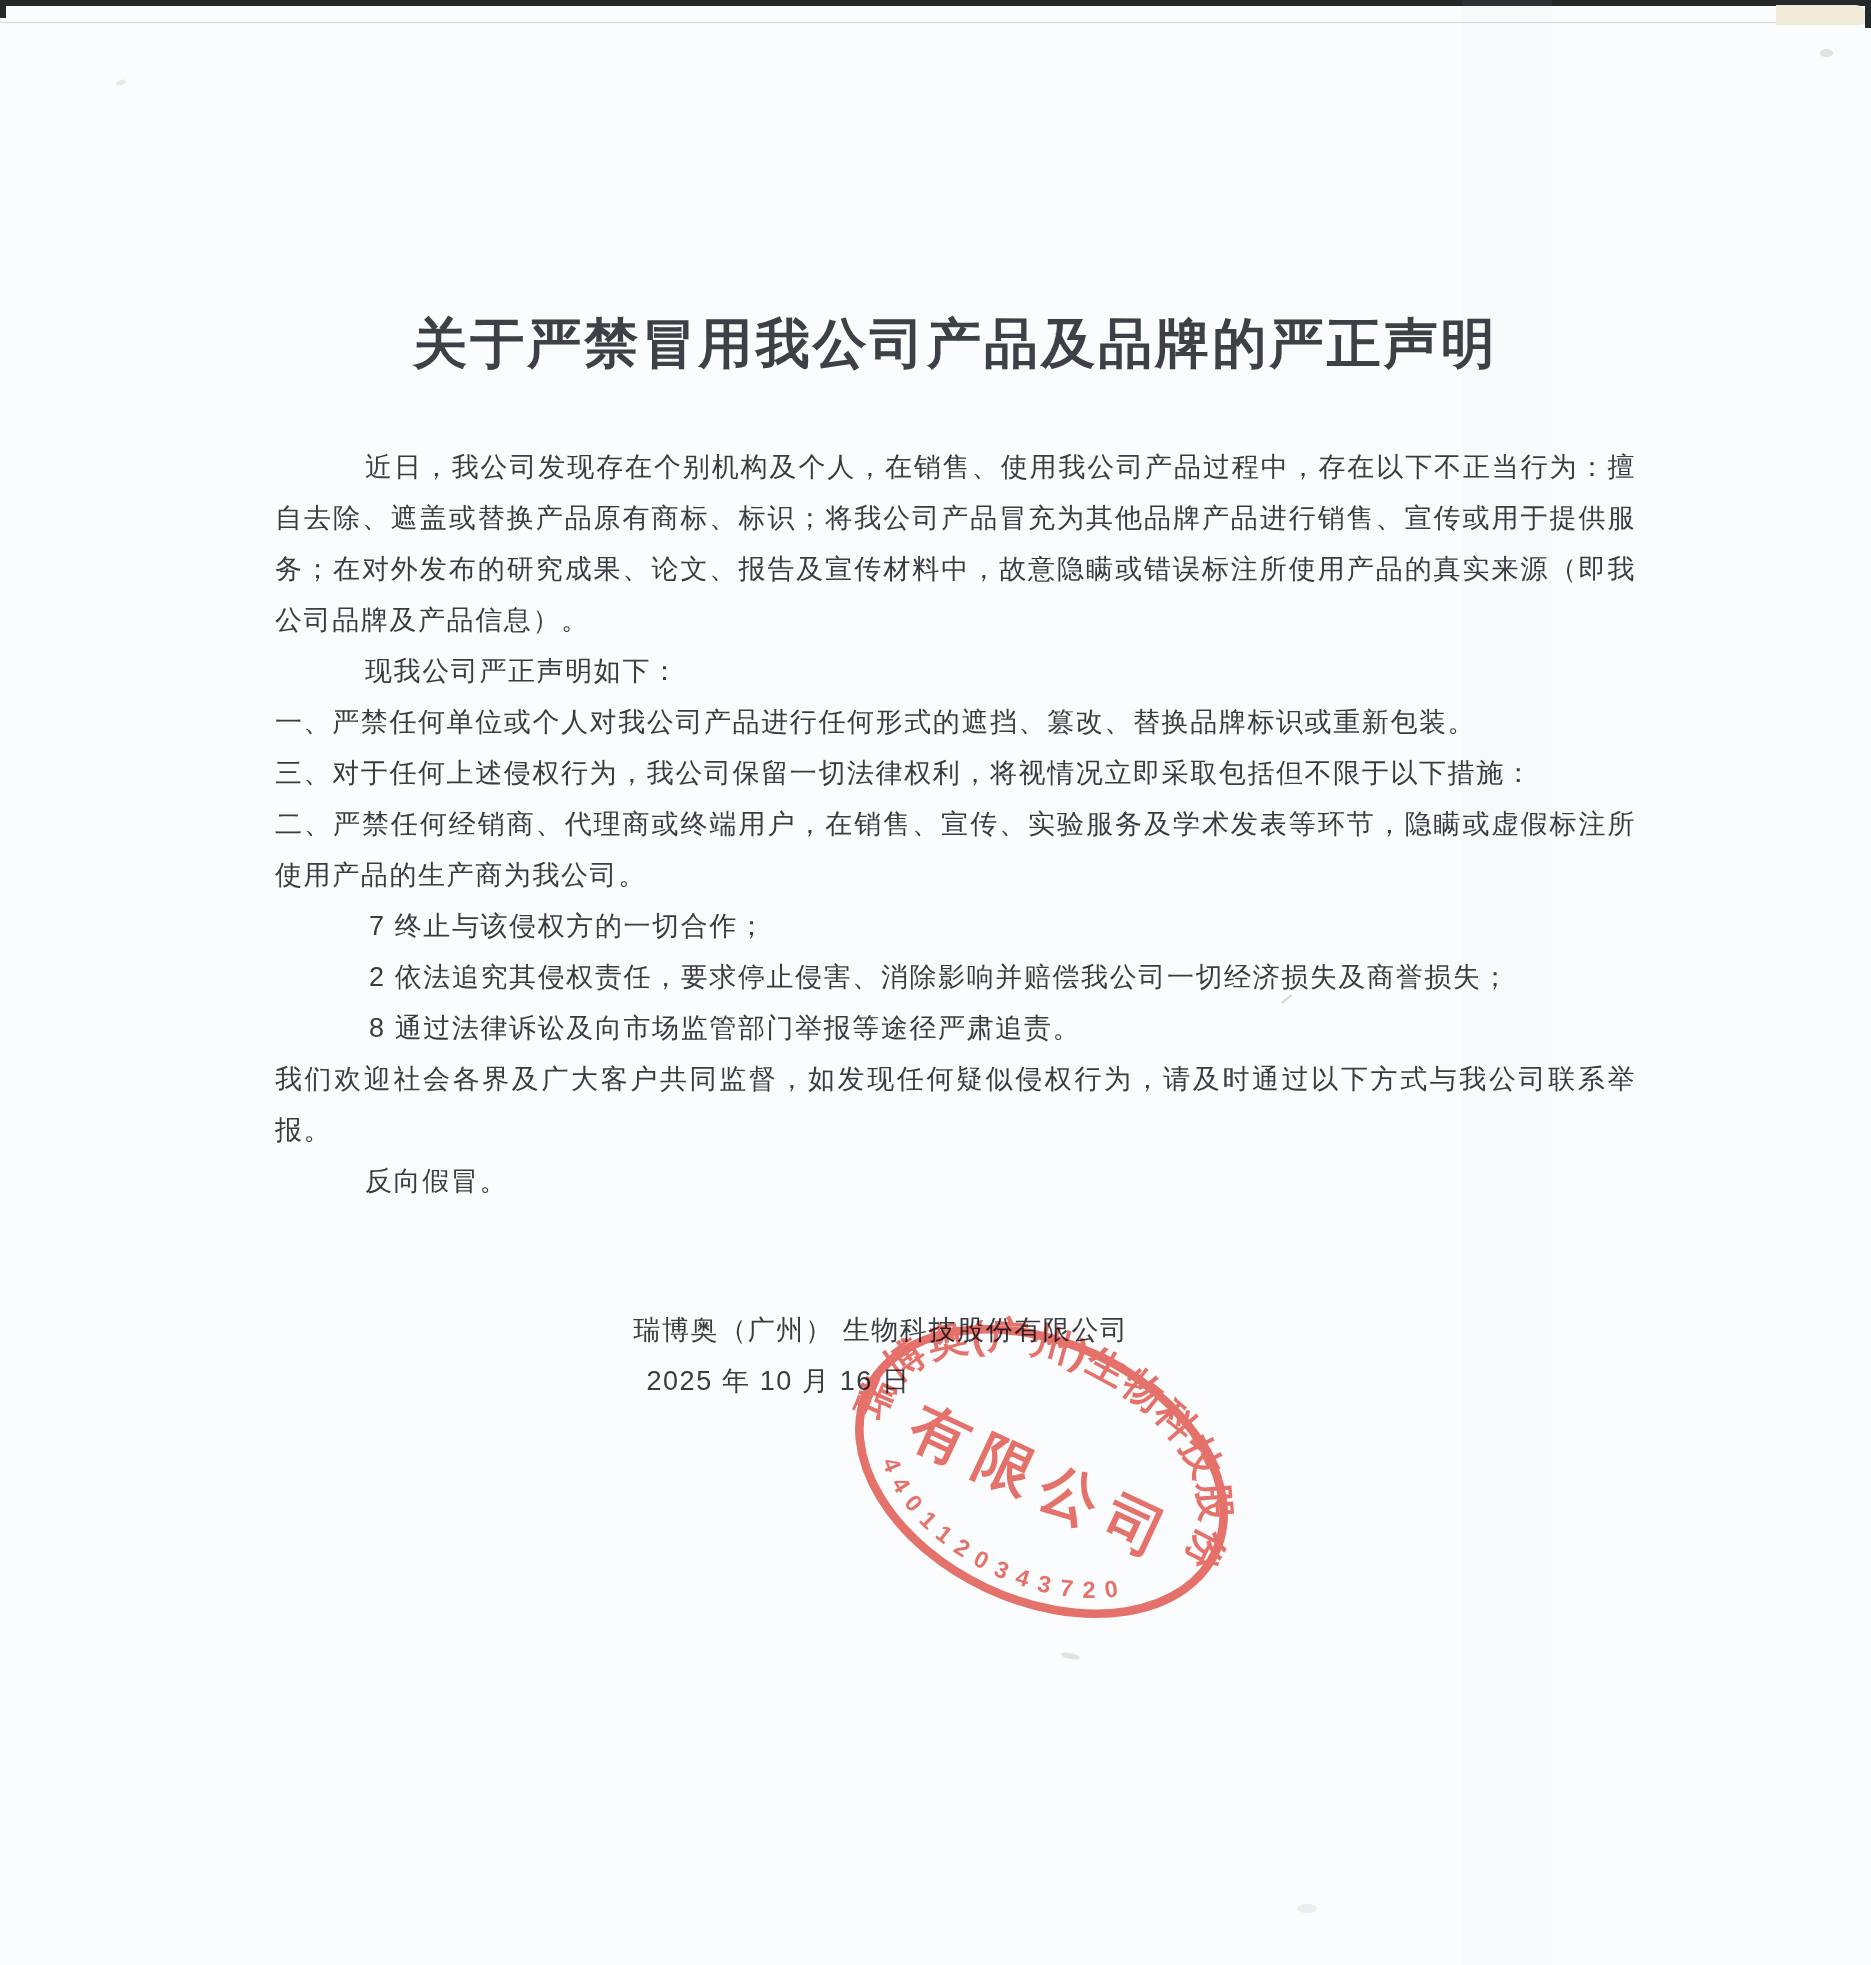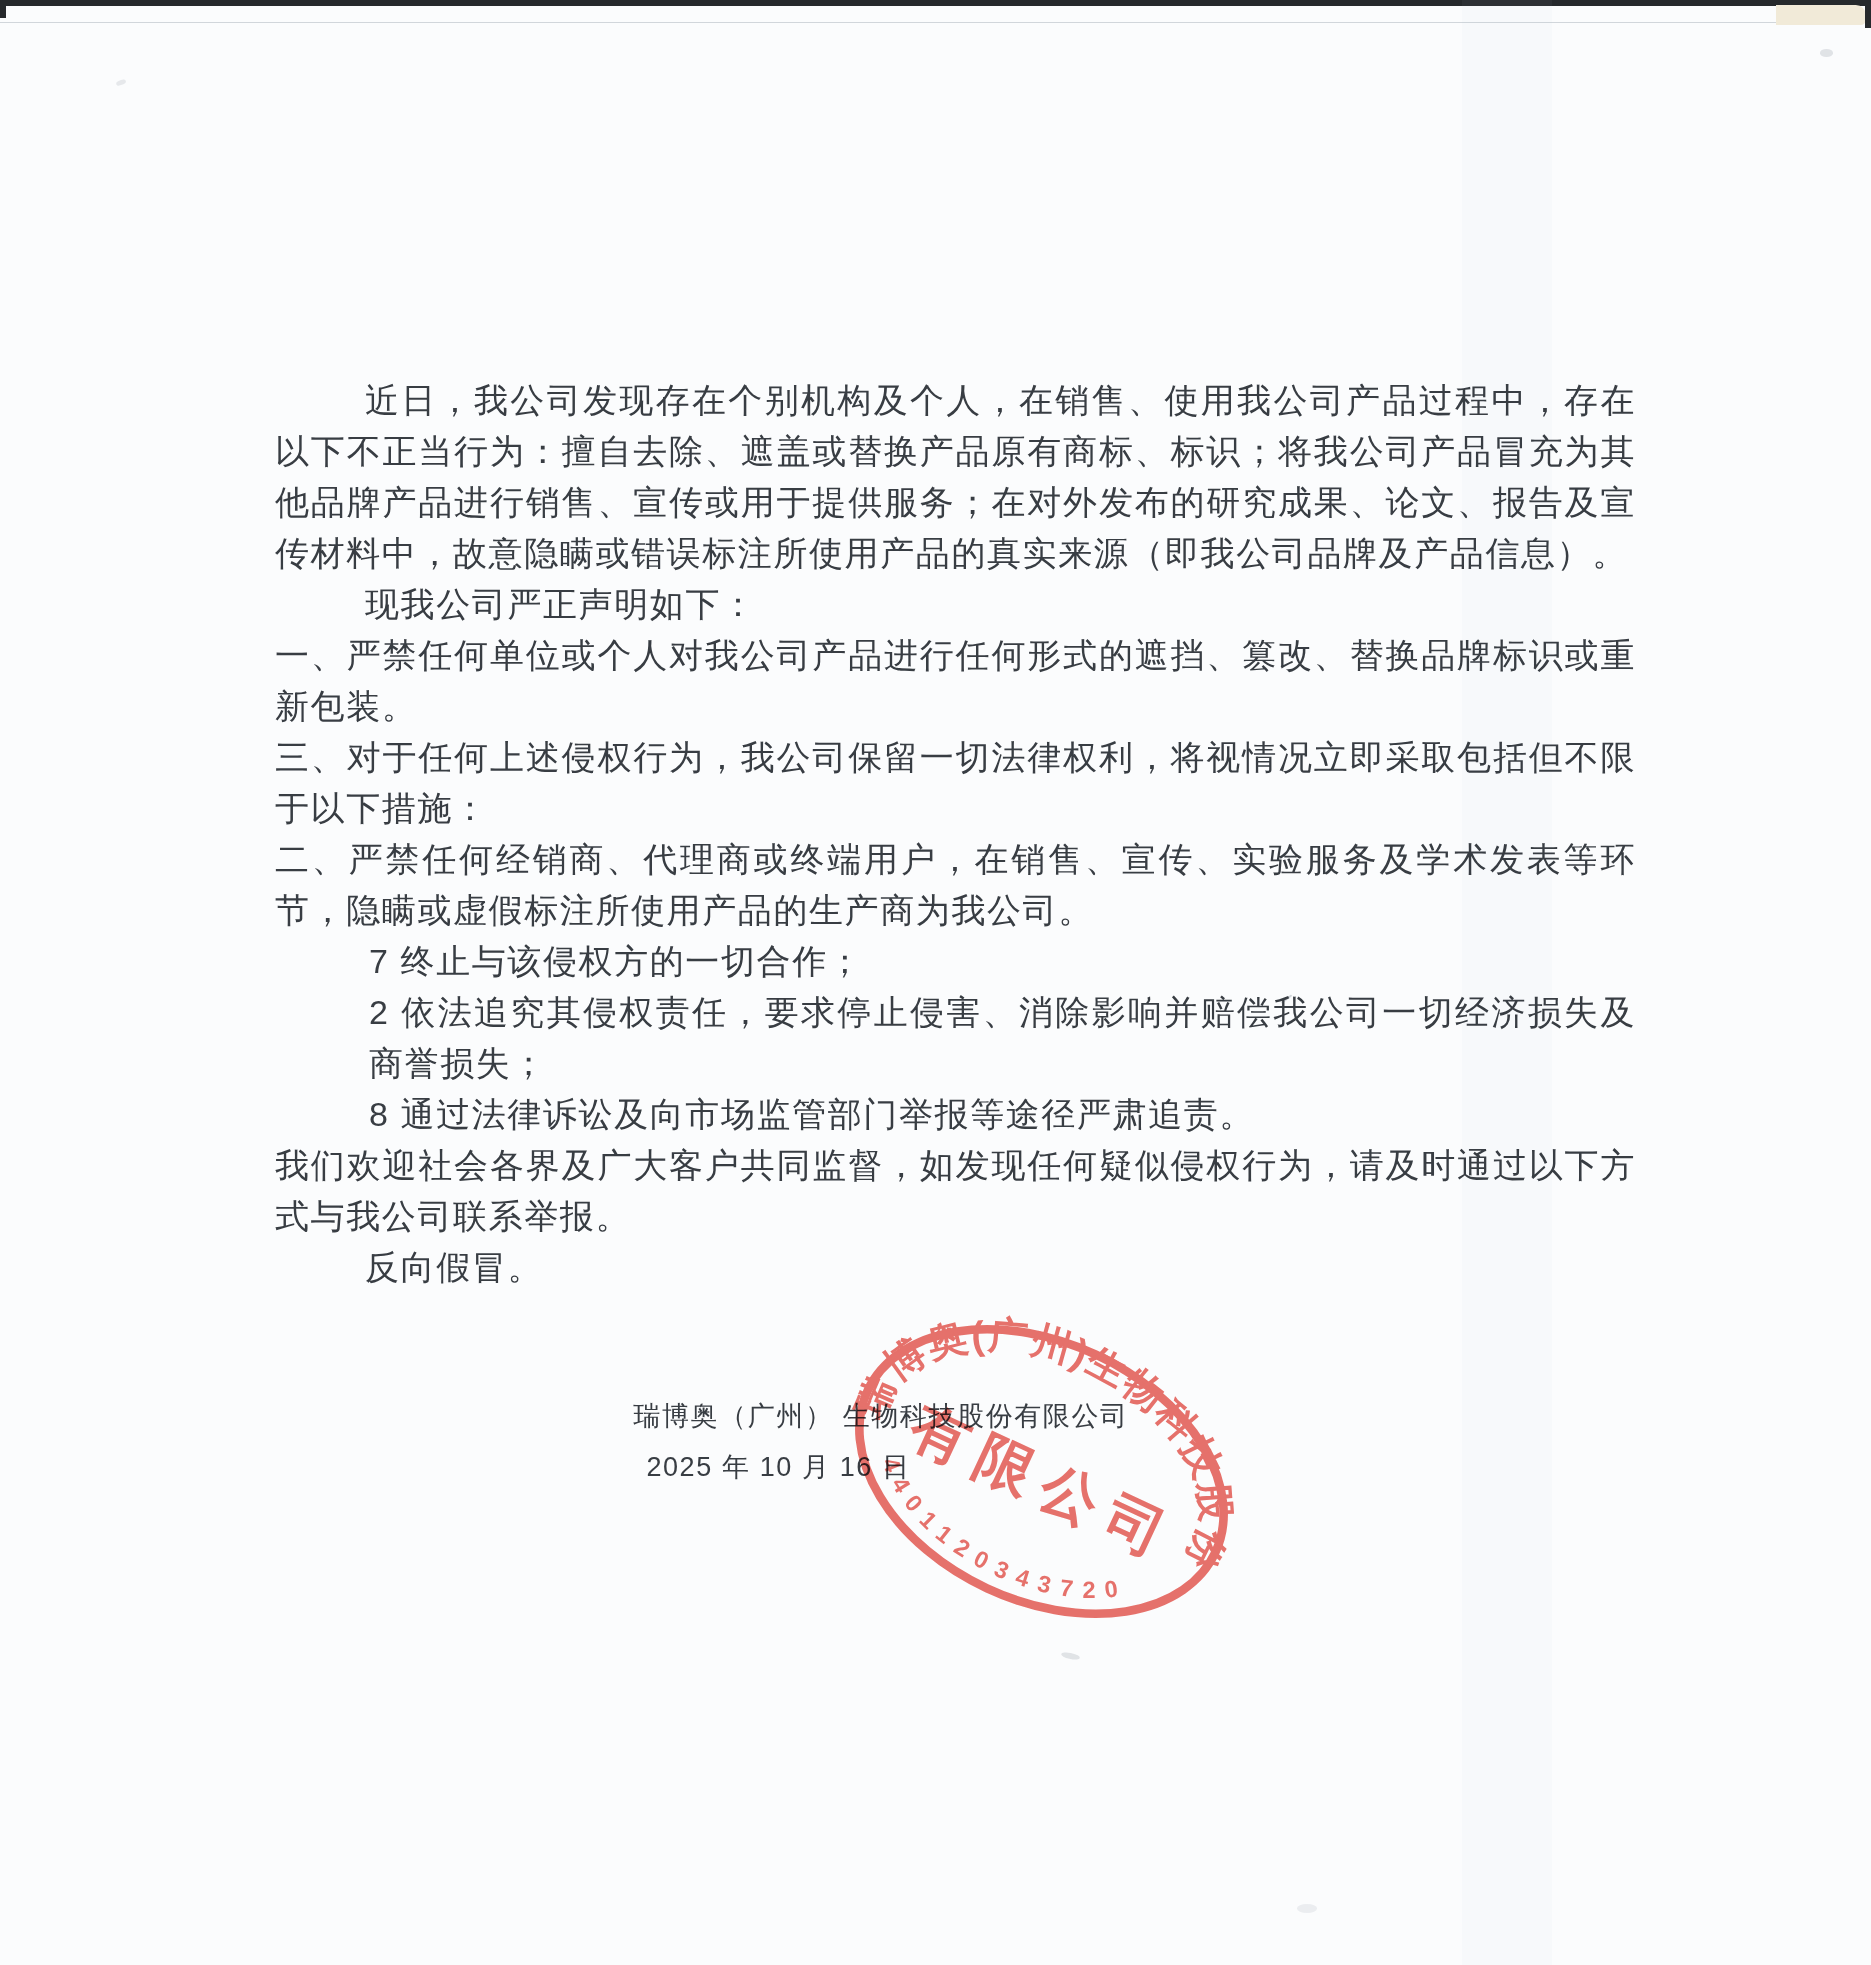--- a/index.html
+++ b/index.html
@@ -39,21 +39,21 @@
     font-weight:bold;
     letter-spacing:3.1px;
     line-height:67px;
     text-align:center;
     color:#3c4147;
     margin:0;
   }
   .body-text{margin-top:65px;}
   .body-text p{
     margin:0;
-    font-size:34px;
+    font-size:27px;
     line-height:51px;
     letter-spacing:1.6px;
     text-align:justify;
     text-justify:inter-ideograph;
     color:#383d43;
   }
   p.indent{text-indent:90px;}
   p.flush{text-indent:0;}
   p.sub{padding-left:94px;}
 
@@ -93,20 +93,21 @@
 <div class="paper-edge-line"></div>
 <div class="streak"></div>
 <div class="smudge s1"></div>
 <div class="smudge s2"></div>
 <div class="smudge s3"></div>
 
 <div class="smudge s5"></div>
 <div class="pen-tick"></div>
 
 <div class="content">
+  <h1 class="doc-title">关于严禁冒用我公司产品及品牌的严正声明</h1>
 
   <div class="body-text">
     <p class="indent">近日，我公司发现存在个别机构及个人，在销售、使用我公司产品过程中，存在以下不正当行为：擅自去除、遮盖或替换产品原有商标、标识；将我公司产品冒充为其他品牌产品进行销售、宣传或用于提供服务；在对外发布的研究成果、论文、报告及宣传材料中，故意隐瞒或错误标注所使用产品的真实来源（即我公司品牌及产品信息）。</p>
     <p class="indent">现我公司严正声明如下：</p>
     <p class="flush">一、严禁任何单位或个人对我公司产品进行任何形式的遮挡、篡改、替换品牌标识或重新包装。</p>
     <p class="flush">三、对于任何上述侵权行为，我公司保留一切法律权利，将视情况立即采取包括但不限于以下措施：</p>
     <p class="flush">二、严禁任何经销商、代理商或终端用户，在销售、宣传、实验服务及学术发表等环节，隐瞒或虚假标注所使用产品的生产商为我公司。</p>
     <p class="sub">7  终止与该侵权方的一切合作；</p>
     <p class="sub">2  依法追究其侵权责任，要求停止侵害、消除影响并赔偿我公司一切经济损失及商誉损失；</p>
     <p class="sub">8  通过法律诉讼及向市场监管部门举报等途径严肃追责。</p>

